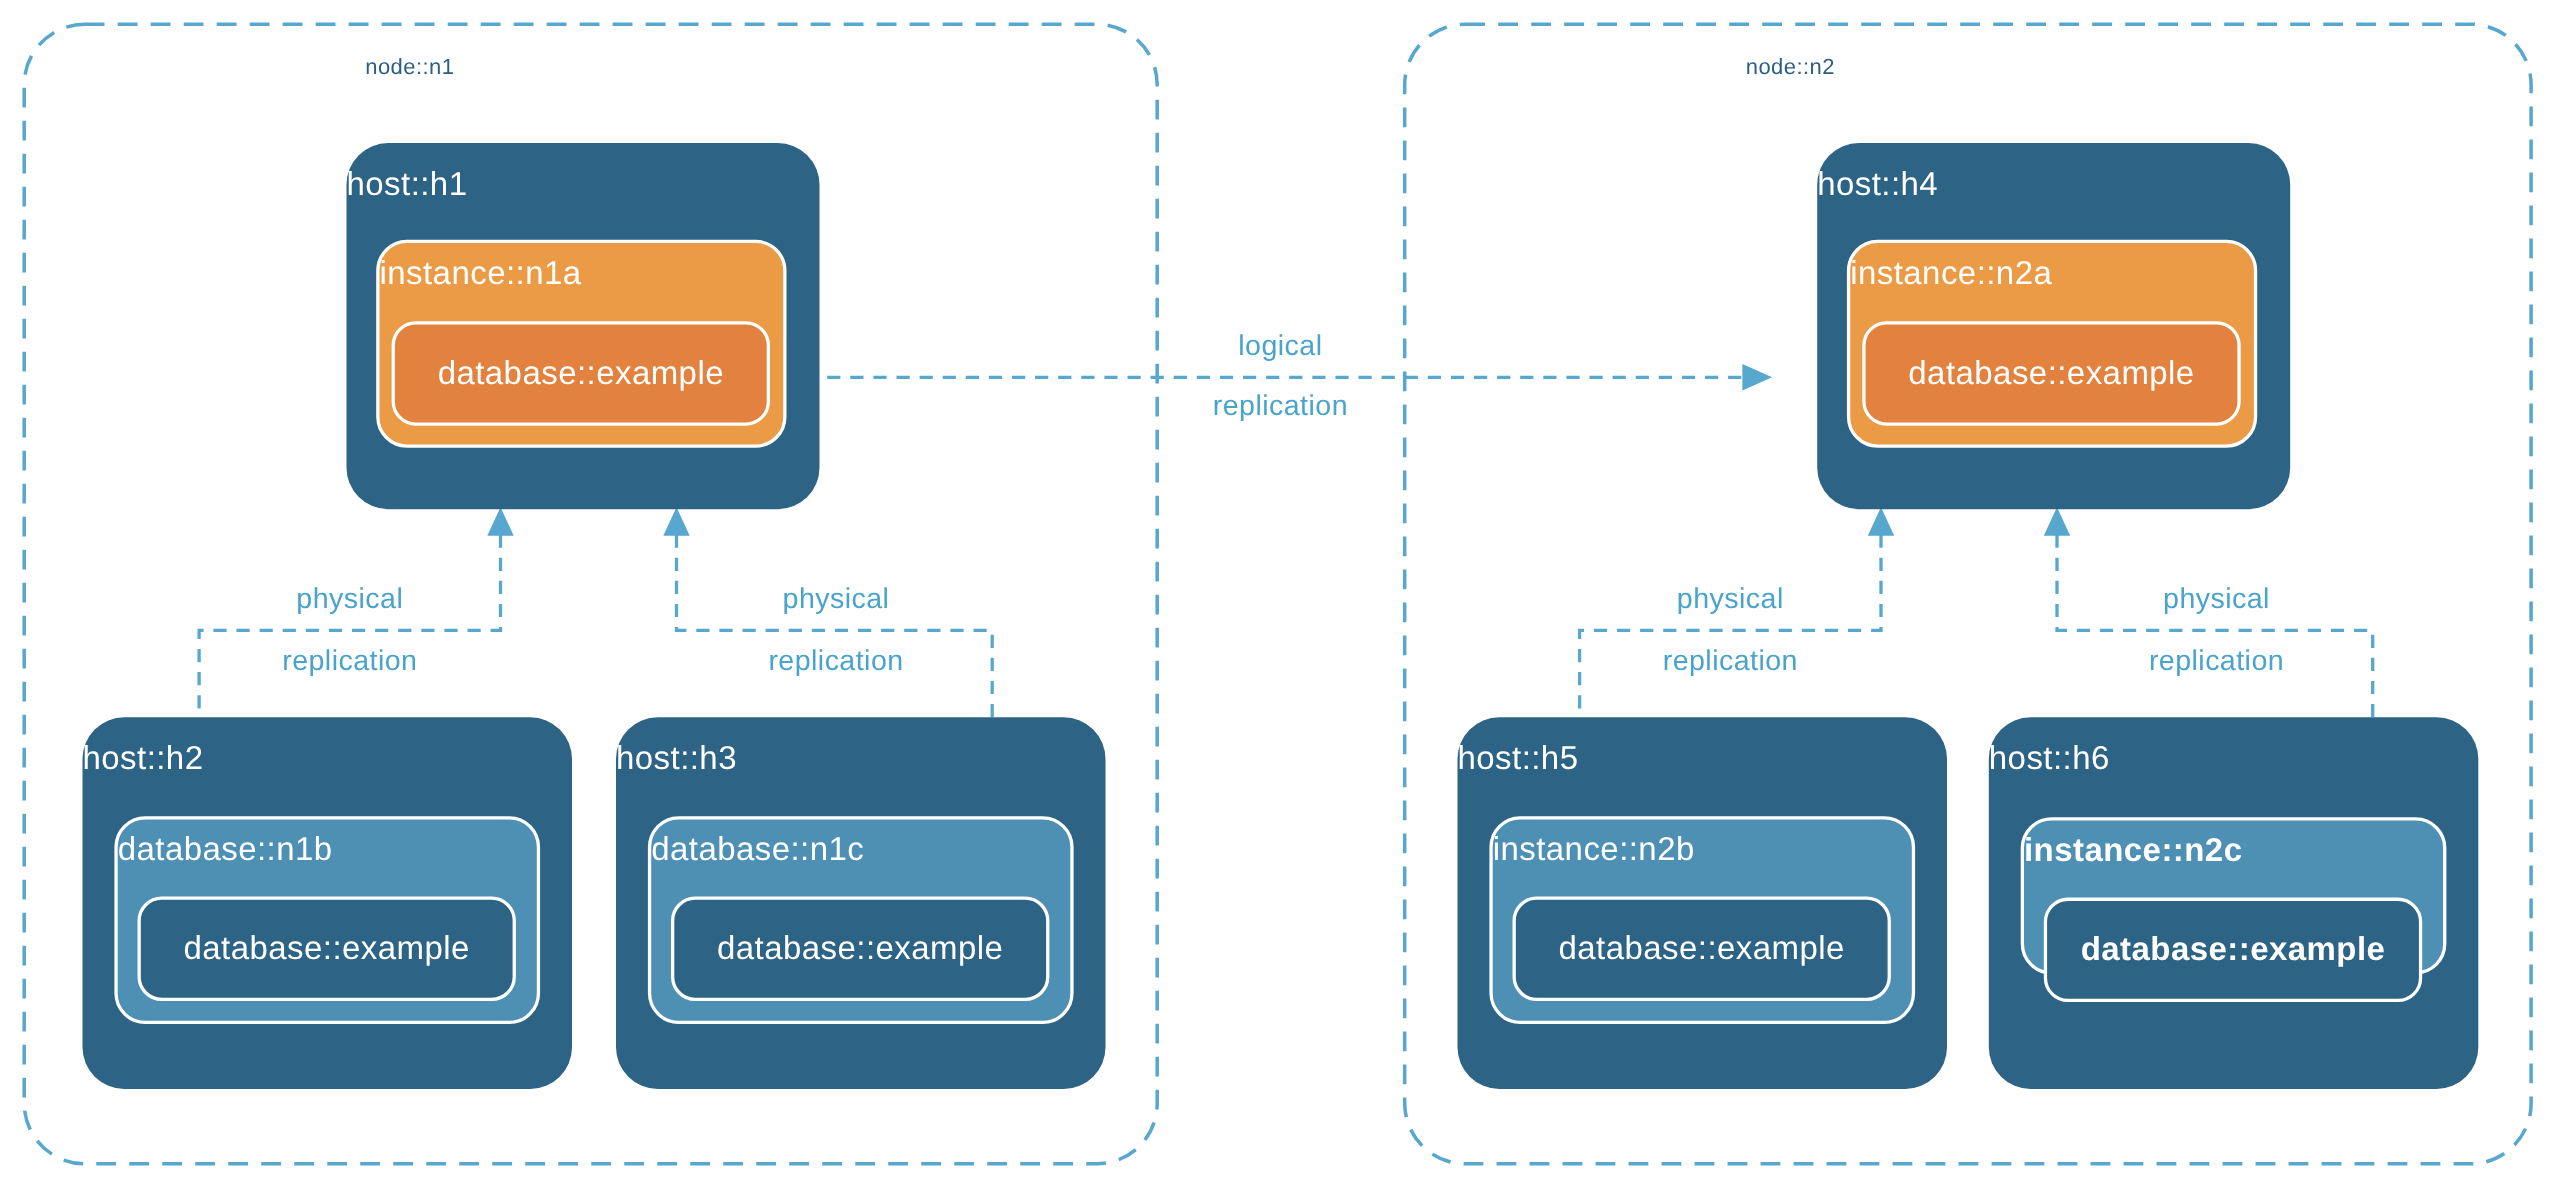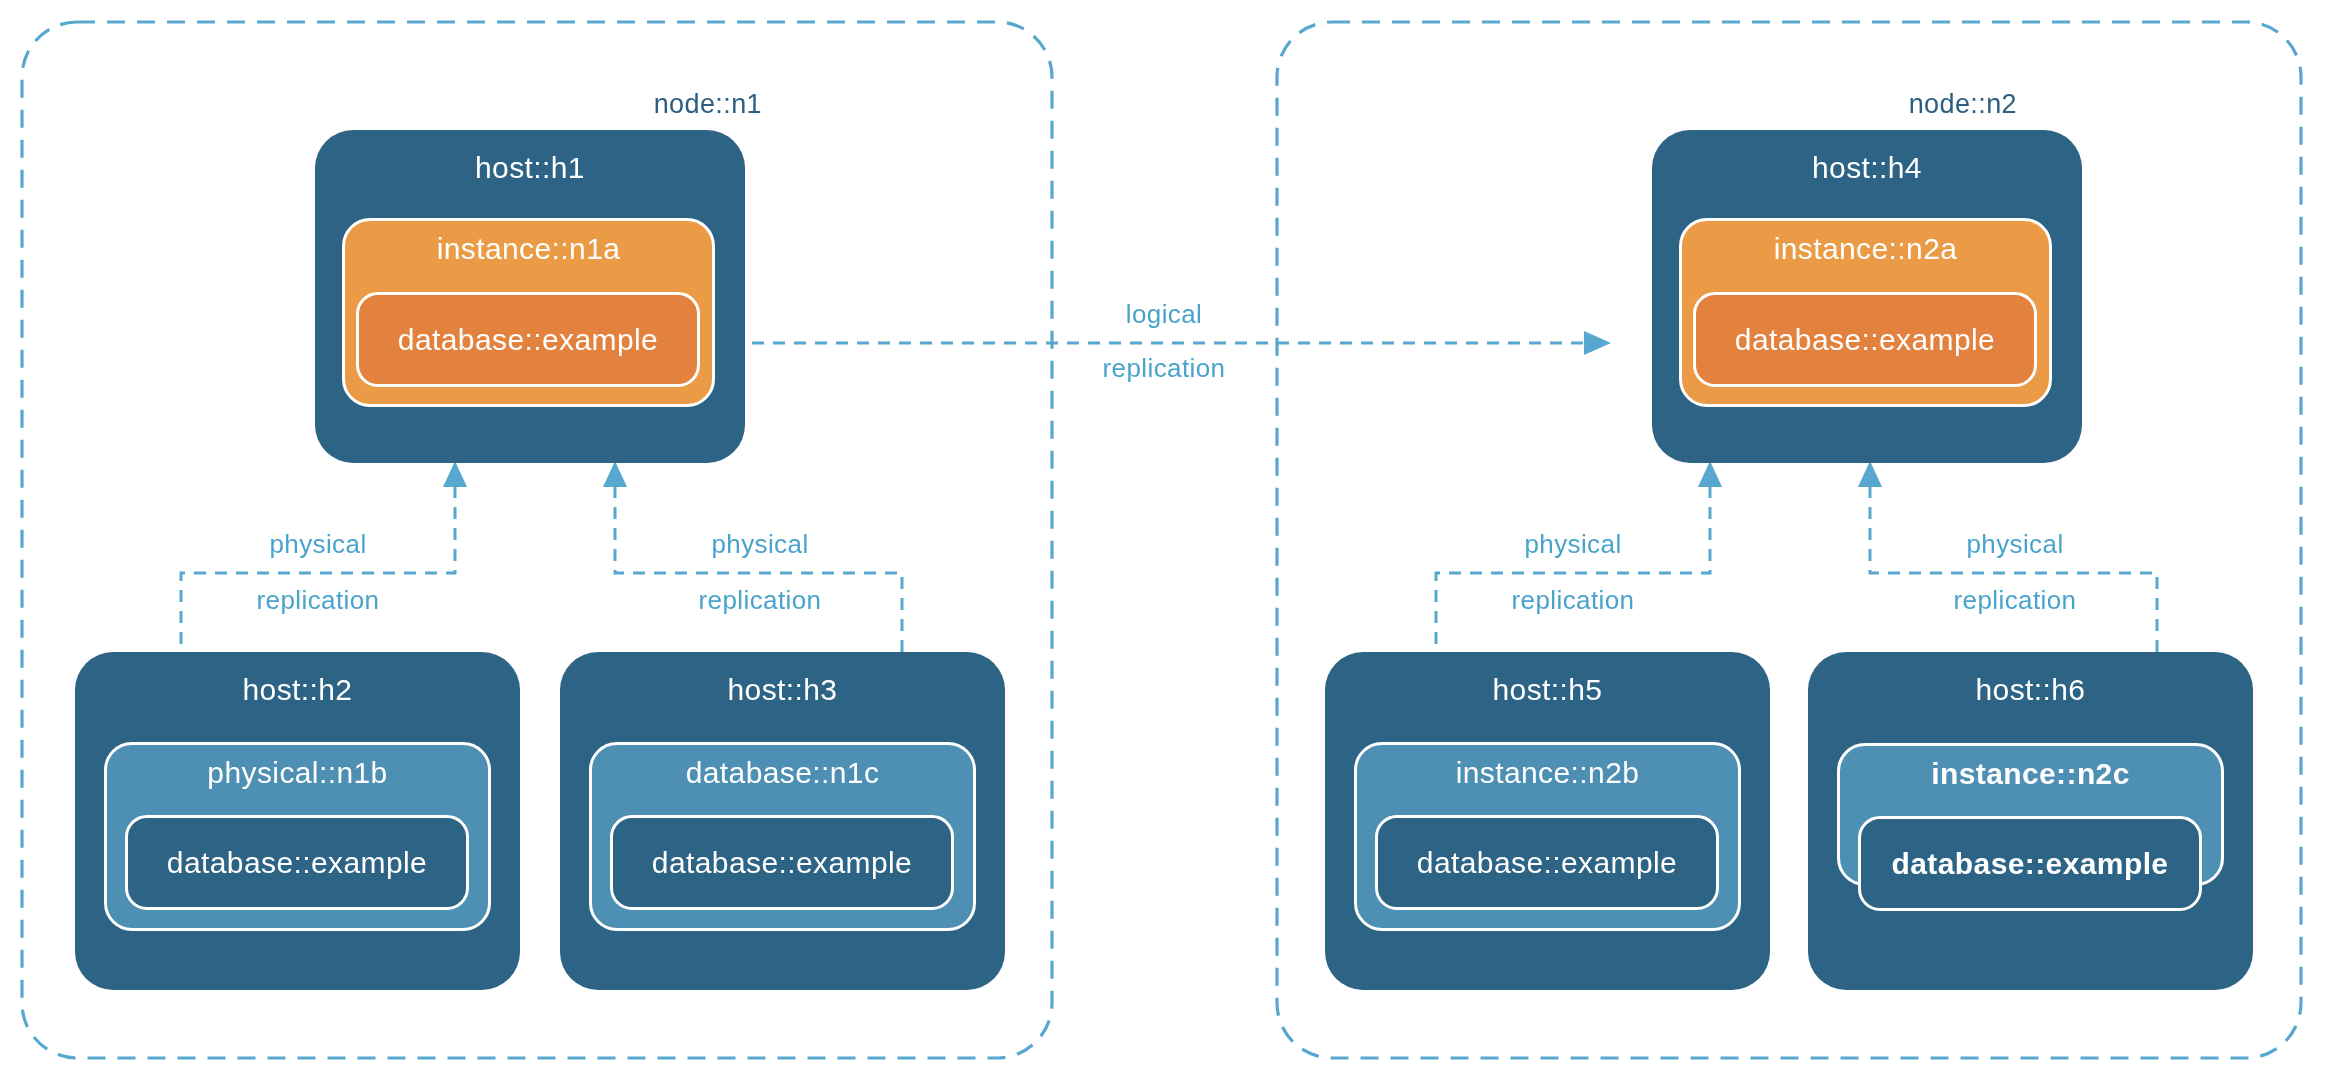--- a/index.html
+++ b/index.html
@@ -36,37 +36,35 @@
     display: flex; align-items: center; justify-content: center;
   }
   .db.primary { background: var(--primary-database-fill, #e3823e); }
   .db.replica { background: var(--replica-database-fill, #2d6384); }
 
   .box-label {
     display: block;
     color: var(--box-text, #ffffff);
     font-size: 30px;
     line-height: 42px;
-    text-align: center;
     letter-spacing: 0.4px;
     white-space: nowrap;
   }
   .host > .box-label { margin-top: 17px; }
   .inst > .box-label { margin-top: 7px; }
   .db .box-label { margin-top: 0; }
 
   .node-title {
     position: absolute;
-    text-align: right;
+    text-align: left;
     color: var(--node-title-text, #2b5e80);
-    font-size: 27px;
+    font-size: 20px;
     line-height: 42px;
     letter-spacing: 0.4px;
     white-space: nowrap;
-    margin-top: 43px;
   }
   .conn-label {
     position: absolute;
     width: 300px;
     text-align: center;
     color: var(--label-text, #4aa3cb);
     font-size: 26px;
     letter-spacing: 0.4px;
   }
   .conn-label .l1 { display: block; line-height: 42px; }
@@ -121,21 +119,21 @@
       <span class="box-label">instance::n1a</span>
       <div class="box db primary" style="left:11px; top:71px; width:344px; height:95px;">
         <span class="box-label">database::example</span>
       </div>
     </div>
   </div>
 
   <div class="box host" style="left:75px; top:652px; width:445px; height:338px;">
     <span class="box-label">host::h2</span>
     <div class="box inst replica" style="left:29px; top:90px; width:387px; height:189px;">
-      <span class="box-label">physical::n1b</span>
+      <span class="box-label">database::n1b</span>
       <div class="box db replica" style="left:18px; top:70px; width:344px; height:95px;">
         <span class="box-label">database::example</span>
       </div>
     </div>
   </div>
 
   <div class="box host" style="left:560px; top:652px; width:445px; height:338px;">
     <span class="box-label">host::h3</span>
     <div class="box inst replica" style="left:29px; top:90px; width:387px; height:189px;">
       <span class="box-label">database::n1c</span>

